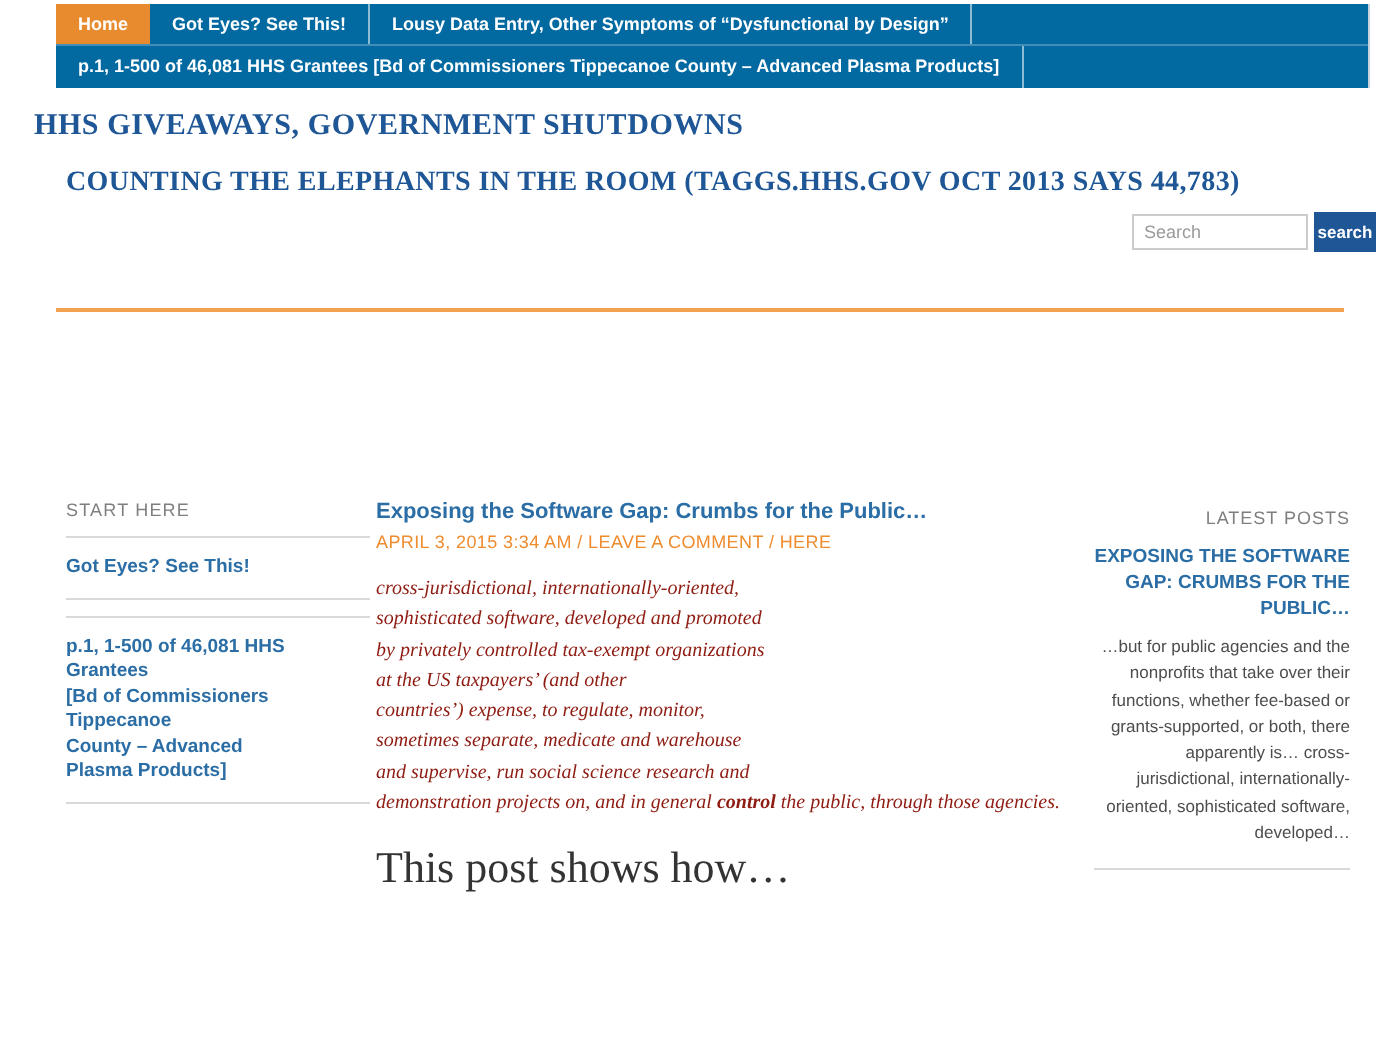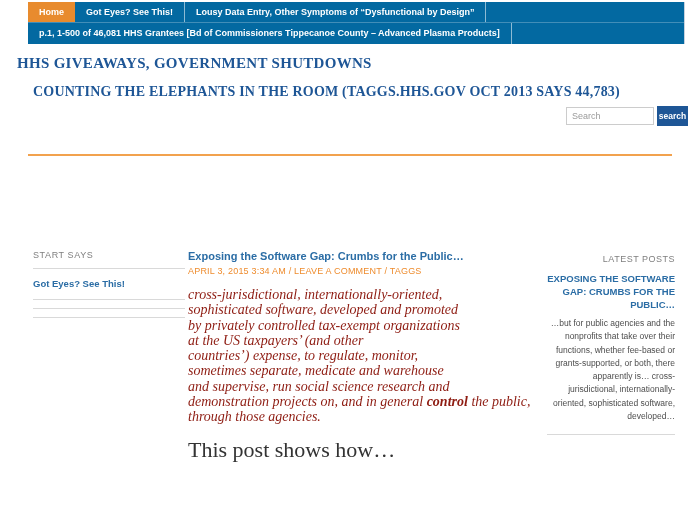--- a/index.html
+++ b/index.html
@@ -61,21 +61,21 @@
   .main-col { position:absolute; left:188px; top:250px; width:348px; }
   .post-title { font-size:11px; font-weight:bold; color:#2b6da5; cursor:pointer; }
   .post-meta { margin-top:4px; font-size:9px; color:#ee8c2e; letter-spacing:0.2px; }
   .post-meta .meta-link { cursor:pointer; }
   .post-lead {
     margin-top:7px; font-family:"Liberation Serif", serif; font-size:15px;
     color:#3a3a3a; line-height:15px; white-space:pre-line; text-indent:6px;
   }
   .post-quote {
     margin-top:11px; font-family:"Liberation Serif", serif; font-style:italic;
-    font-size:14px; color:#8e1c12; line-height:15.3px; white-space:pre-line;
+    font-size:10px; color:#8e1c12; line-height:15.3px; white-space:pre-line;
   }
   .post-quote .q-bold { font-weight:bold; }
   .post-closing {
     margin-top:12px; font-family:"Liberation Serif", serif; font-size:22px;
     color:#333333;
   }
 
   
   .sidebar-right { position:absolute; left:547px; top:254px; width:128px;text-align:right; }
   .rs-heading { font-size:9px; color:#7f7f7f; letter-spacing:0.5px; }
@@ -103,32 +103,36 @@
   </div>
 </div>
 
 <div class="site-title">HHS GIVEAWAYS, GOVERNMENT SHUTDOWNS</div>
 <div class="site-subtitle">COUNTING THE ELEPHANTS IN THE ROOM (TAGGS.HHS.GOV OCT 2013 SAYS 44,783)</div>
 <input class="search-input" type="text" placeholder="Search" style="">
 <button class="search-button">search</button>
 <div class="header-rule"></div>
 
 <div class="sidebar-left">
-  <div class="sb-heading">START SAYS</div>
+  <div class="sb-heading">START HERE</div>
   <hr class="sb-hr">
   <div class="sb-item">Got Eyes? See This!</div>
   <hr class="sb-hr">
   <hr class="sb-hr">
+  <div class="sb-item">p.1, 1-500 of 46,081 HHS Grantees
+[Bd of Commissioners Tippecanoe
+County – Advanced
+Plasma Products]</div>
   <hr class="sb-hr">
 </div>
 
 <div class="main-col">
   <div class="post-title">Exposing the Software Gap: Crumbs for the Public…</div>
   <div class="post-meta">
-    <span>APRIL 3, 2015 3:34 AM</span><span> / </span><span class="meta-link">LEAVE A COMMENT</span><span> / </span><span class="meta-link">TAGGS</span>
+    <span>APRIL 3, 2015 3:34 AM</span><span> / </span><span class="meta-link">LEAVE A COMMENT</span><span> / </span><span class="meta-link">HERE</span>
   </div>
   <div class="post-quote"><span>cross-jurisdictional, internationally-oriented,
 sophisticated software, developed and promoted
 by privately controlled tax-exempt organizations
 at the US taxpayers’ (and other
 countries’) expense, to regulate, monitor,
 sometimes separate, medicate and warehouse
 and supervise, run social science research and
 demonstration projects on, and in general </span><span class="q-bold">control</span><span> the public, through those agencies.</span></div>
   <div class="post-closing">This post shows how…</div>

